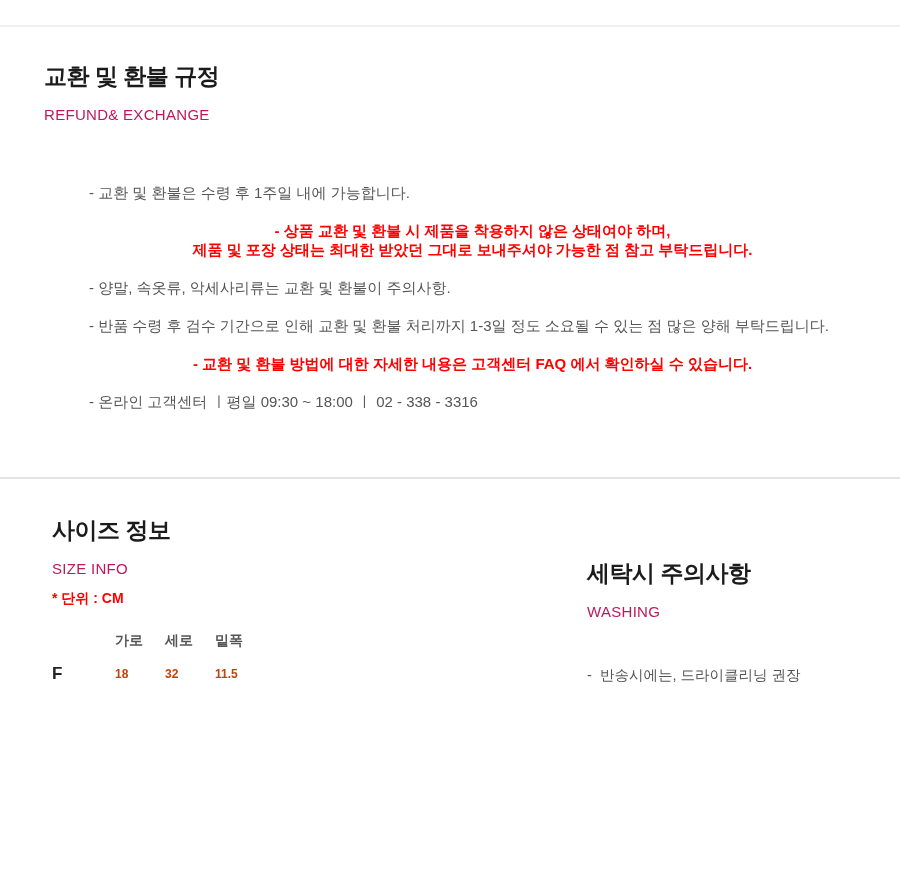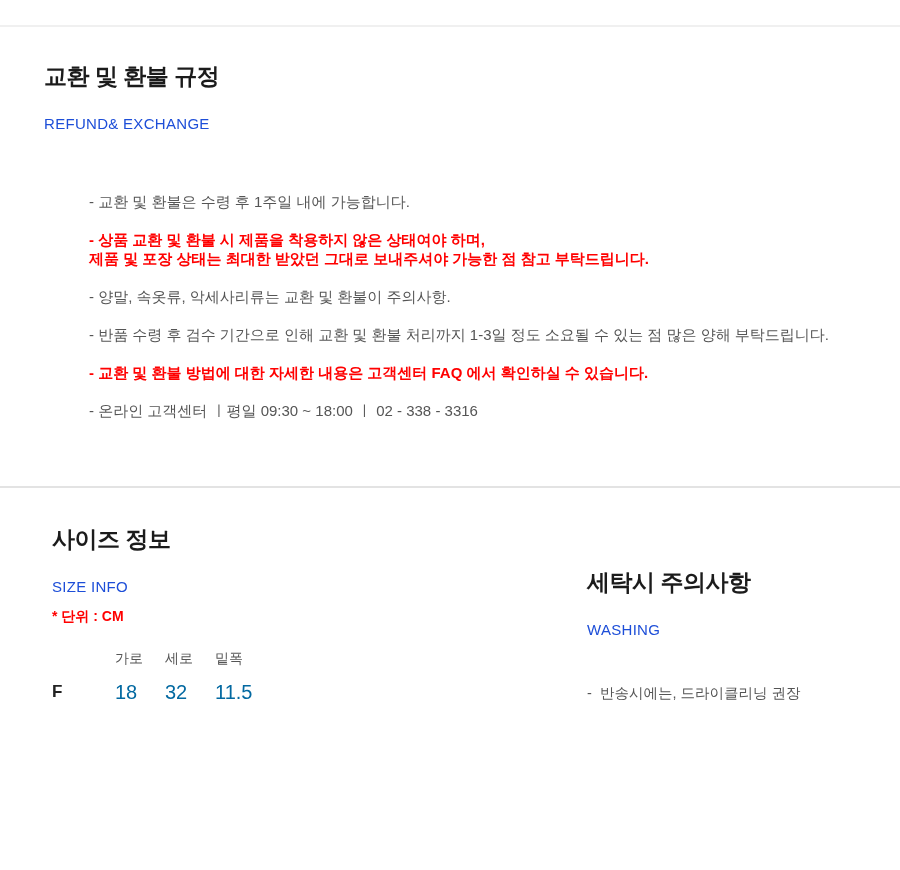--- a/index.html
+++ b/index.html
@@ -27,37 +27,38 @@
   .refund-section { padding: 36px 44px 0 44px; }
   .section-title {
     margin: 0;
     font-size: 23px;
     line-height: 26px;
     font-weight: 700;
     color: #1b1b1b;
     letter-spacing: -0.5px;
   }
   .section-sub {
-    margin-top: 25px;
+    margin-top: 16px;
     font-size: 15px;
     line-height: 20px;
-    color: #1d4ed8;
+    color: #be185d;
     letter-spacing: 0.3px;
   }
   .refund-body { margin-top: 58px; margin-left: 45px; }
   .refund-item {
     margin: 0 0 19px 0;
     font-size: 15px;
     line-height: 19px;
     color: #555555;
     white-space: pre-line;
   }
   .refund-item.emphasis {
     color: #ff0000;
     font-weight: 700;
+    text-align: center;
   }
 
   
   .bottom-area {
     display: flex;
     align-items: flex-end;
     padding: 38px 0 0 52px;
   }
   .size-col { width: 535px; }
   .wash-col { flex: 1; }
@@ -67,34 +68,34 @@
     font-weight: 700;
     color: #ff0000;
   }
   .size-table {
     margin-top: 22px;
     border-collapse: collapse;
   }
   .size-table th, .size-table td {
     text-align: left;
     padding: 0;
-    font-weight: 400;
+    font-weight: 700;
   }
   .size-table .label-col { width: 63px; }
   .size-table .num-col { width: 50px; }
   .size-table thead th {
     font-size: 14px;
     line-height: 20px;
     color: #555555;
   }
   .size-table tbody td {
     padding-top: 13px;
-    font-size: 20px;
+    font-size: 12px;
     line-height: 22px;
-    color: #0369a1;
+    color: #c2410c;
   }
   .size-table td.row-label {
     font-size: 17px;
     font-weight: 700;
     color: #222222;
   }
   .wash-note {
     margin-top: 44px;
     font-size: 14.5px;
     line-height: 19px;

